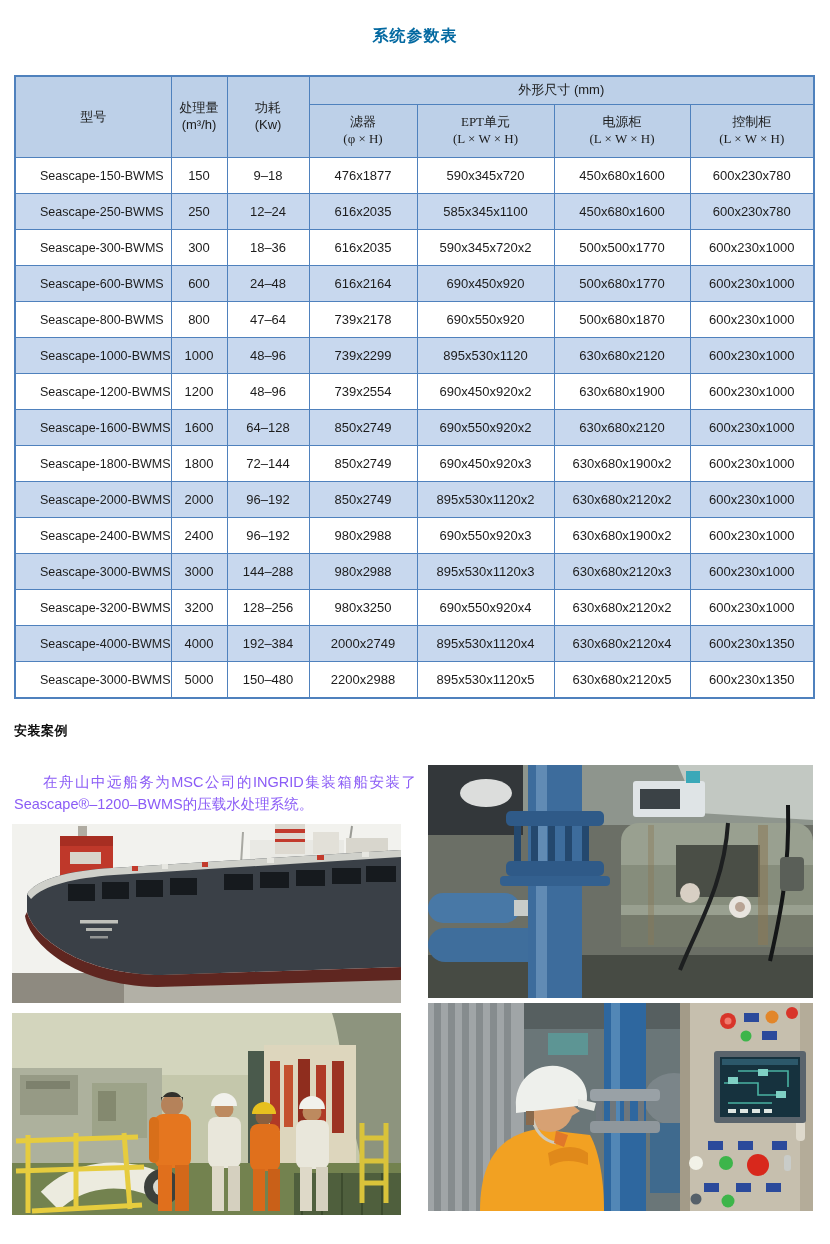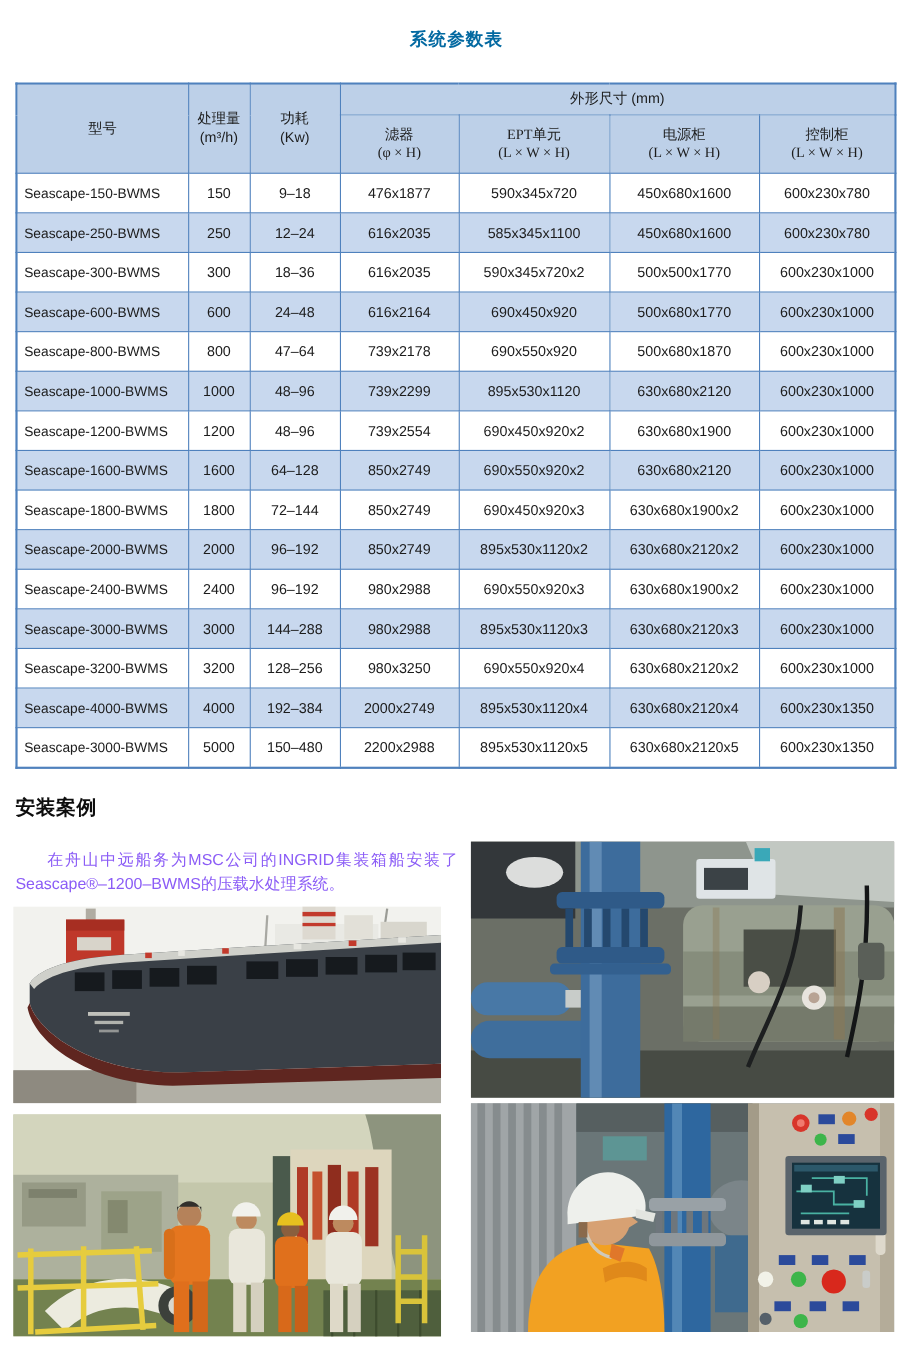--- a/index.html
+++ b/index.html
@@ -19,24 +19,24 @@
   }
   .spec-table th,.spec-table td{
     border:1px solid #4f81bd;text-align:center;padding:0;font-weight:normal;
     color:#1c1c1c;overflow:hidden;white-space:nowrap;
   }
   .spec-table thead th{background:#bdd0e8;font-size:13px;line-height:1.3;text-align:center;}
   .spec-table tr.tier1 th{height:27px;}
   .spec-table tr.tier2 th{height:52px;font-family:Liberation Serif, serif;}
   .spec-table td{height:35px;font-size:13px;background:#ffffff;}
   .spec-table tbody tr:nth-child(even) td{background:#c8d8ee;}
-  .spec-table td.model{text-align:left;padding-left:6px;font-size:12.5px;}
+  .spec-table td.model{text-align:left;padding-left:24px;font-size:12.5px;}
   
   .section-heading{
-    position:absolute;font-size:18px;font-weight:bold;color:#0d0d0d;letter-spacing:0.5px;
+    position:absolute;font-size:13px;font-weight:bold;color:#0d0d0d;letter-spacing:0.5px;
   }
   .install-heading{left:14px;top:722px;}
   .uscg-heading{left:429px;top:722px;}
   .install-paragraph{
     position:absolute;left:14px;top:756px;width:402px;
     font-size:14.5px;line-height:1.55;color:#8b5cf6;text-indent:2em;
     text-align:justify;
   }
   .photo{position:absolute;display:block;}
   .photo svg{display:block;}

